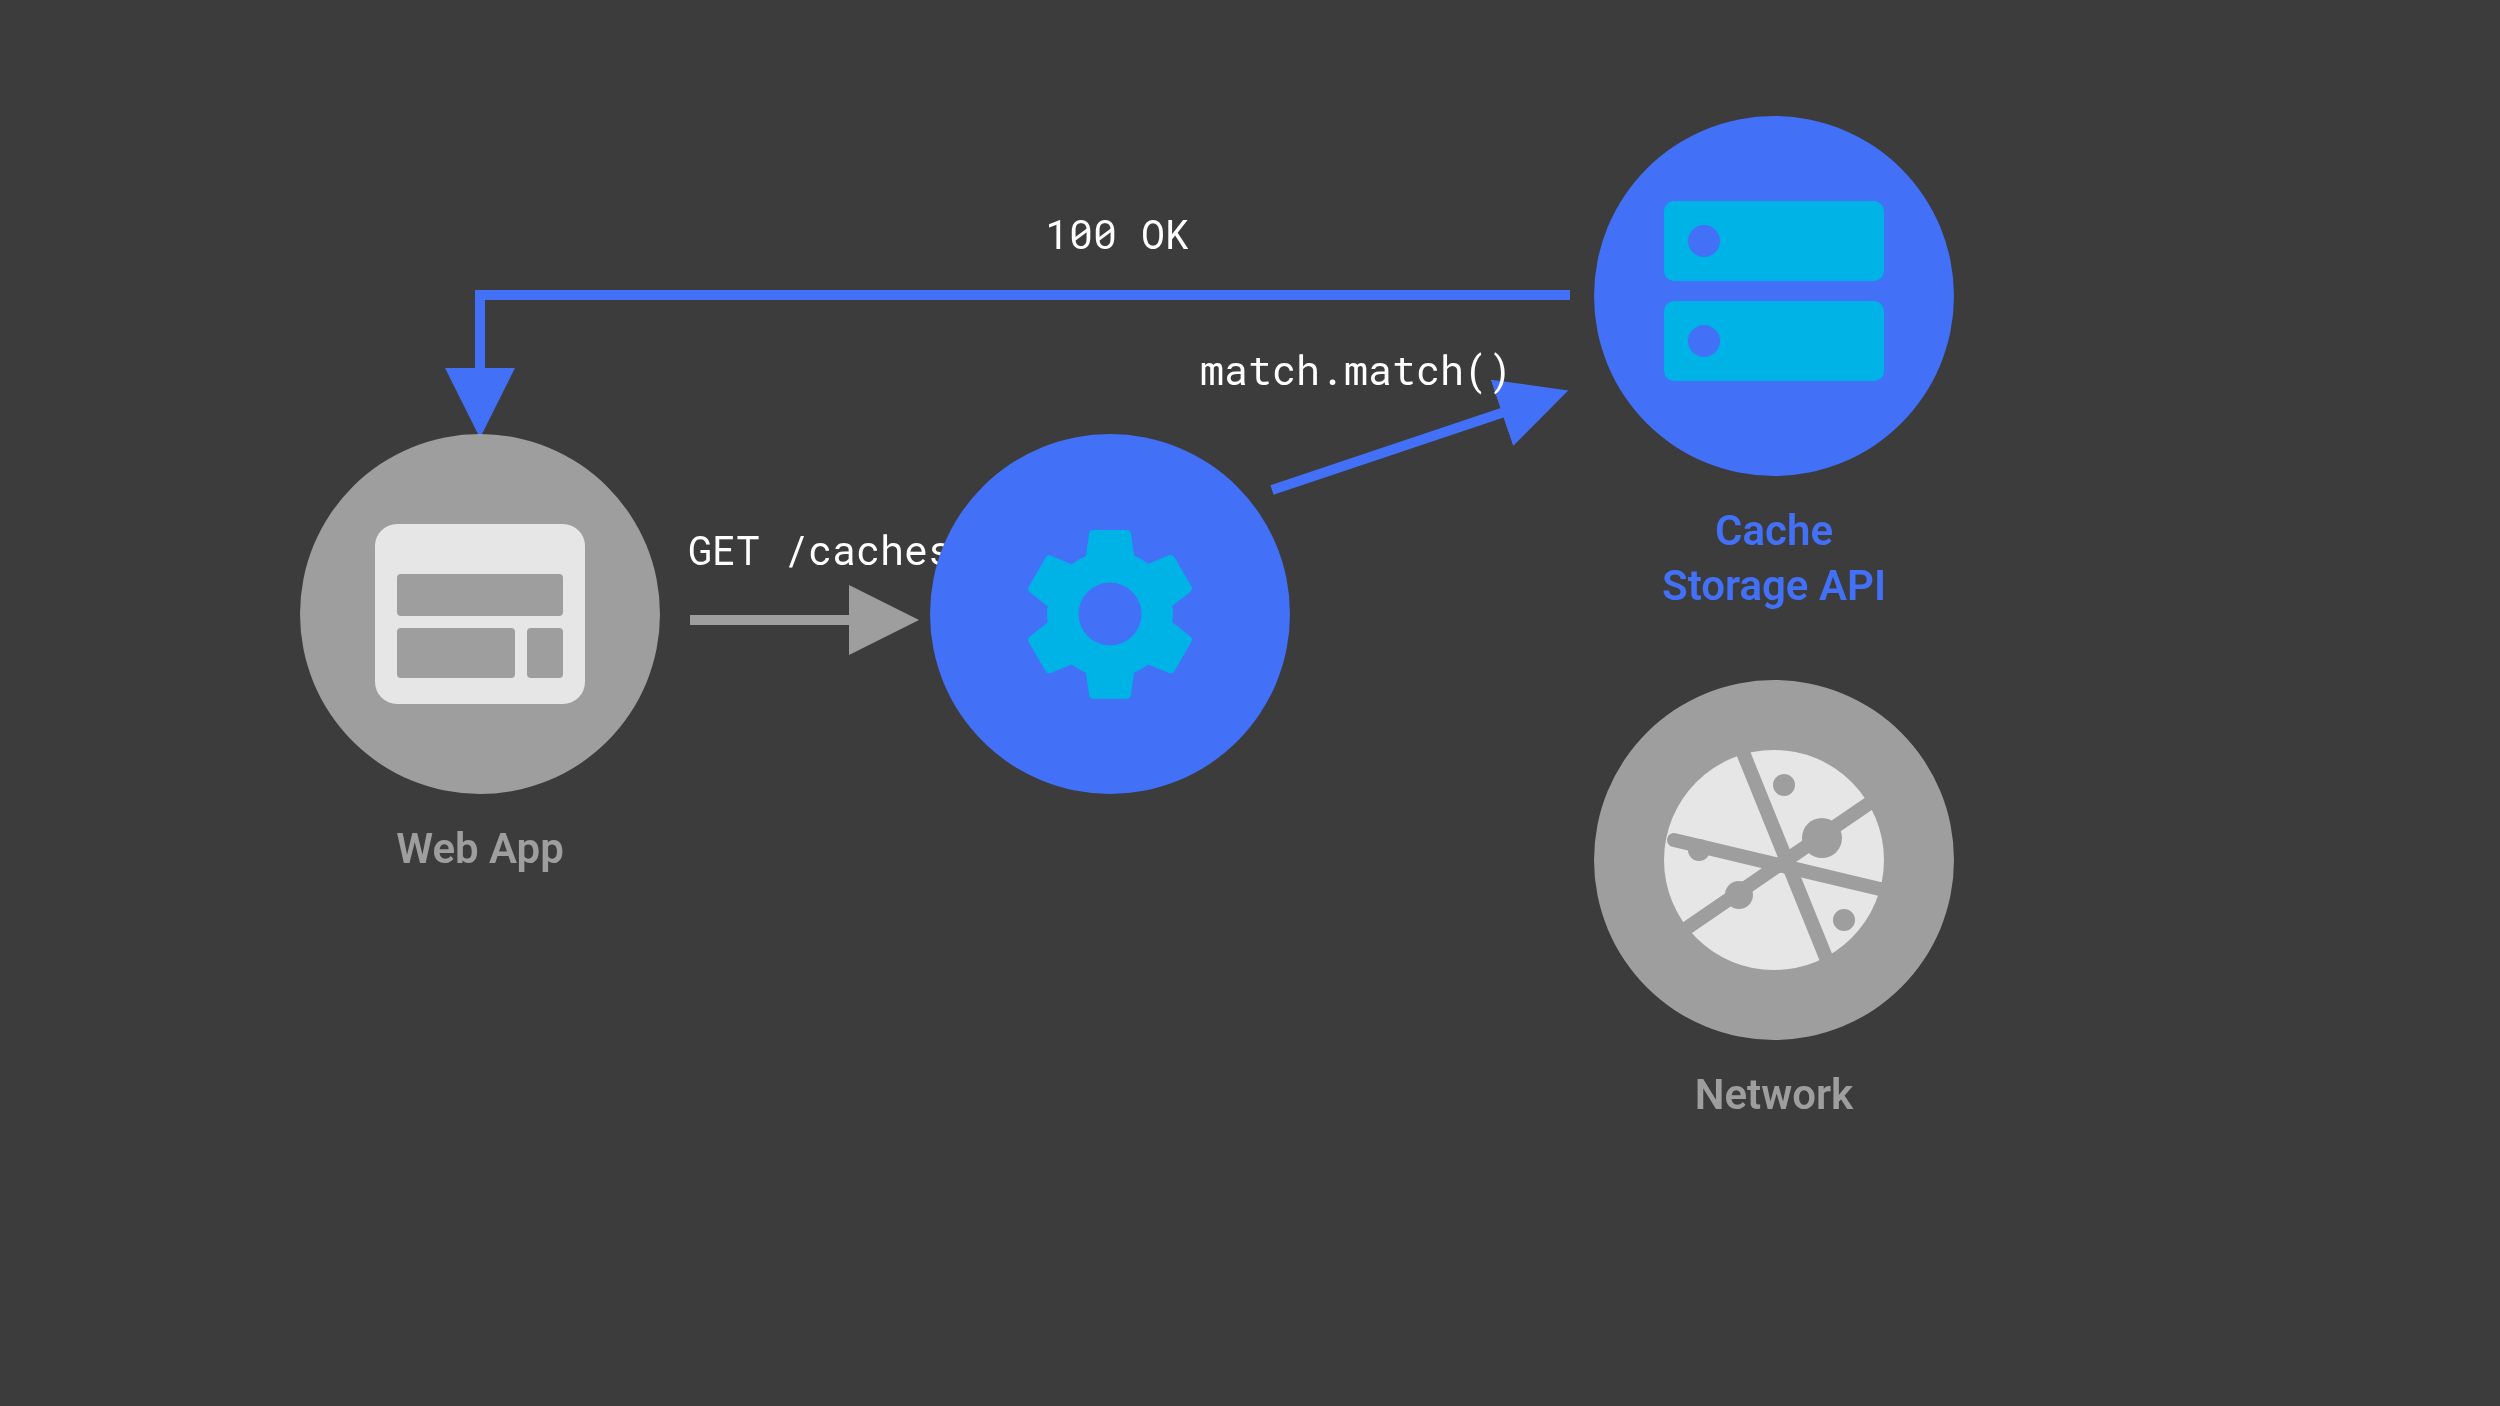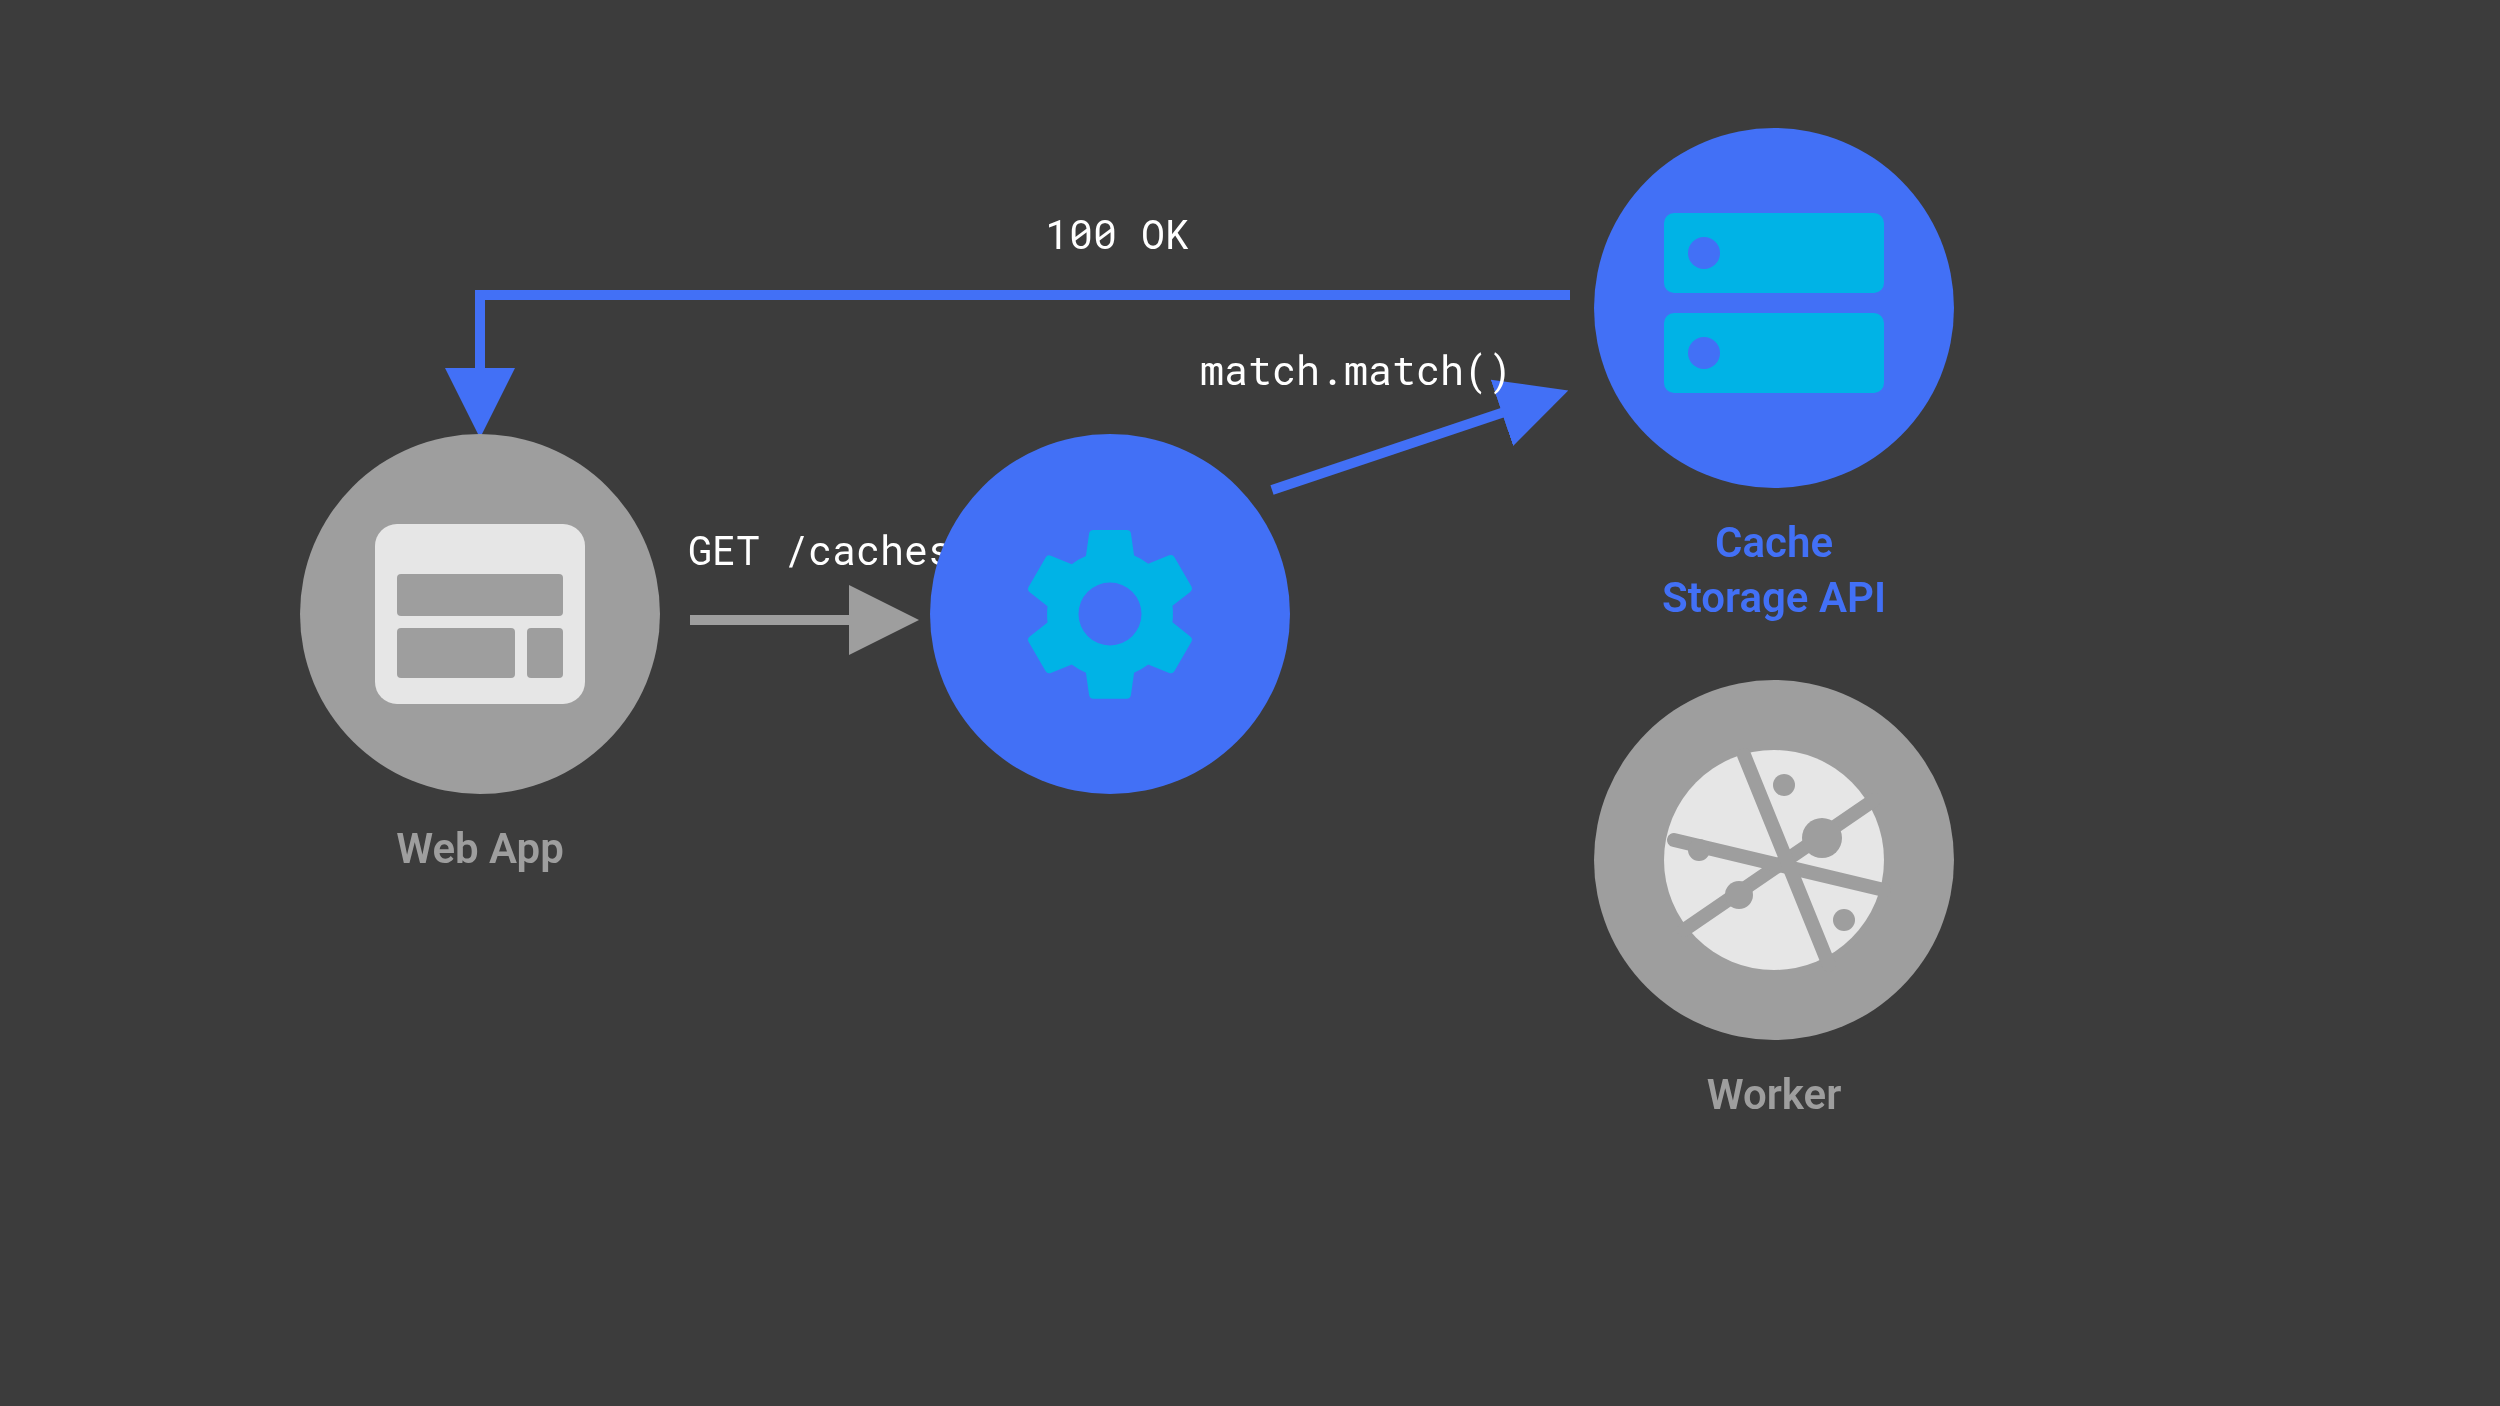--- a/index.html
+++ b/index.html
@@ -89,21 +89,21 @@
   </div>
 
   <div class="node" style="left:930px; top:434px; width:360px;">
     <div class="circle" style="width:360px; height:360px; background:#4270f6;">
       <svg width="210" height="210" viewBox="0 0 24 24">
         <path fill="#00b3e6" d="M19.14,12.94a7.49,7.49,0,0,0,.05-.94,7.49,7.49,0,0,0-.05-.94l2.03-1.58a.5.5,0,0,0,.12-.64l-1.92-3.32a.5.5,0,0,0-.61-.22l-2.39.96a7.22,7.22,0,0,0-1.62-.94l-.36-2.54A.5.5,0,0,0,13.9,2.4H10.1a.5.5,0,0,0-.49.42L9.25,5.36a7.22,7.22,0,0,0-1.62.94l-2.39-.96a.5.5,0,0,0-.61.22L2.71,8.88a.5.5,0,0,0,.12.64l2.03,1.58a7.49,7.49,0,0,0-.05.94,7.49,7.49,0,0,0,.05.94L2.83,14.56a.5.5,0,0,0-.12.64l1.92,3.32a.5.5,0,0,0,.61.22l2.39-.96a7.22,7.22,0,0,0,1.62.94l.36,2.54a.5.5,0,0,0,.49.42h3.8a.5.5,0,0,0,.49-.42l.36-2.54a7.22,7.22,0,0,0,1.62-.94l2.39.96a.5.5,0,0,0,.61-.22l1.92-3.32a.5.5,0,0,0-.12-.64ZM12,15.6A3.6,3.6,0,1,1,15.6,12,3.6,3.6,0,0,1,12,15.6Z"></path>
       </svg>
     </div>
   </div>
 
-  <div class="node" style="left:1594px; top:128px; width:360px;">
+  <div class="node" style="left:1594px; top:116px; width:360px;">
     <div class="circle" style="width:360px; height:360px; background:#4270f6;">
       <svg width="220" height="190" viewBox="0 0 220 190">
         <rect x="0" y="0" width="220" height="80" rx="10" fill="#00b3e6"></rect>
         <circle cx="40" cy="40" r="16" fill="#4270f6"></circle>
         <rect x="0" y="100" width="220" height="80" rx="10" fill="#00b3e6"></rect>
         <circle cx="40" cy="140" r="16" fill="#4270f6"></circle>
       </svg>
     </div>
     <div class="label label-blue" style="white-space:pre-line;">Cache
 Storage API</div>
@@ -120,16 +120,16 @@
         </g>
         <g fill="#9e9e9e">
           <circle cx="178" cy="108" r="20"></circle>
           <circle cx="95" cy="165" r="14"></circle>
           <circle cx="140" cy="55" r="11"></circle>
           <circle cx="55" cy="120" r="11"></circle>
           <circle cx="200" cy="190" r="11"></circle>
         </g>
       </svg>
     </div>
-    <div class="label label-gray">Worker</div>
+    <div class="label label-gray">Network</div>
   </div>
 
 </div>
 
 </body></html>

